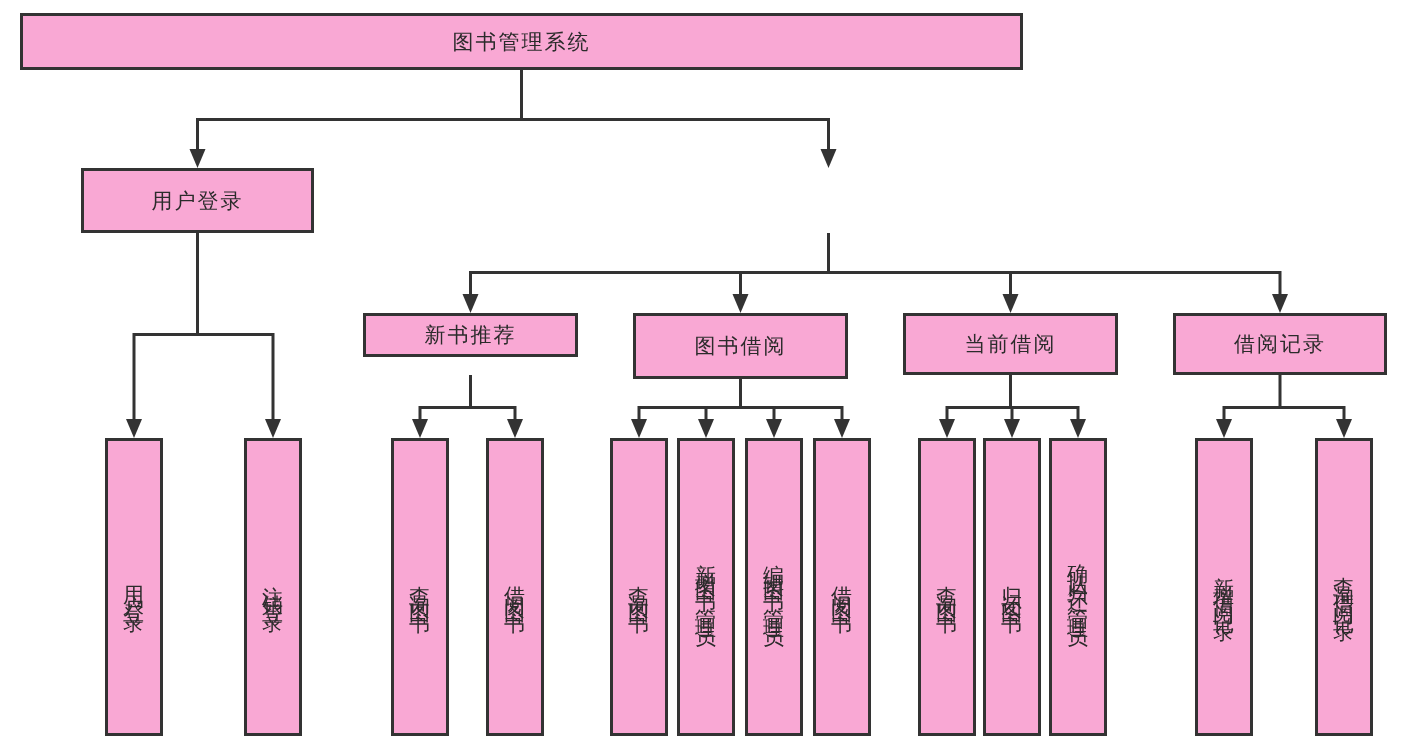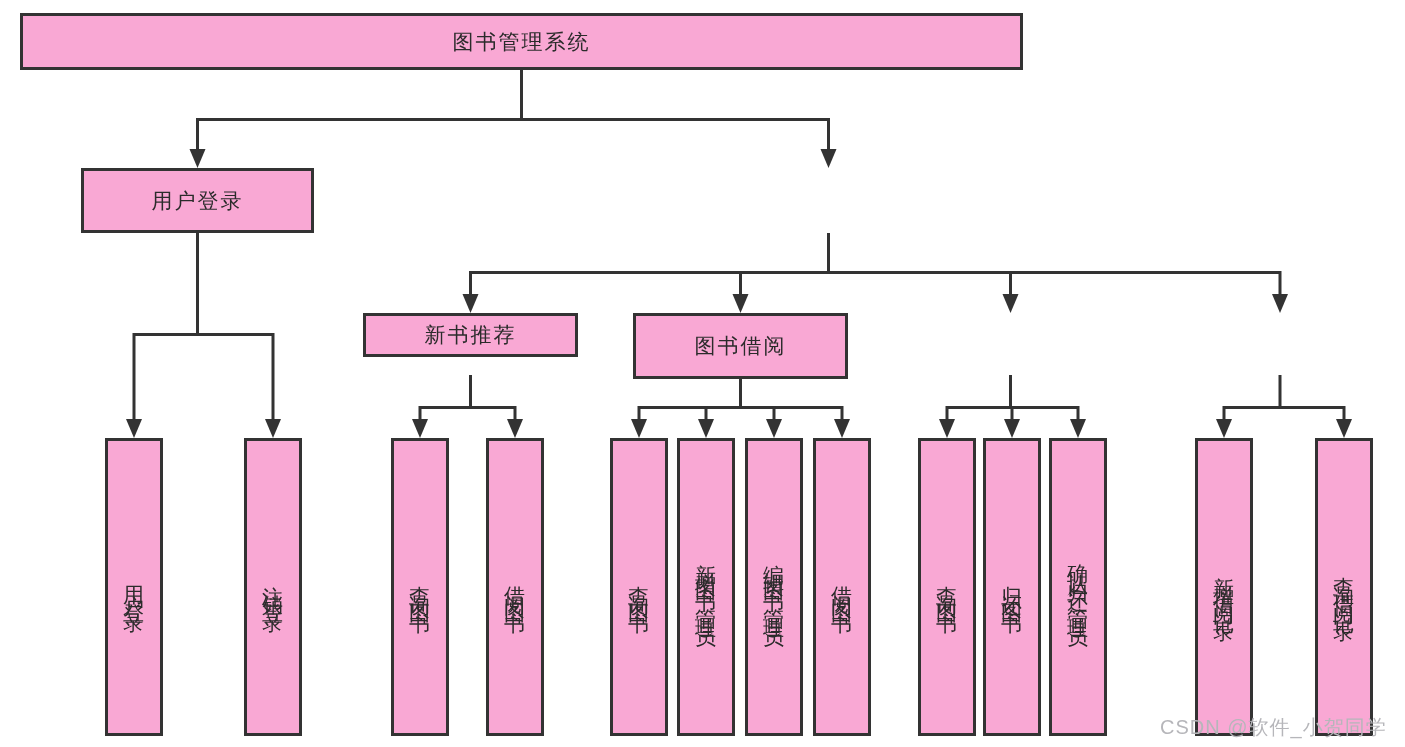--- a/index.html
+++ b/index.html
@@ -115,20 +115,26 @@
   <div class="box h" style="left:81px;top:168px;width:233px;height:65px">
     <span class="lbl">用户登录</span>
   </div>
 
   <div class="box h" style="left:363px;top:313px;width:215px;height:44px">
     <span class="lbl">新书推荐</span>
   </div>
   <div class="box h" style="left:633px;top:313px;width:215px;height:66px">
     <span class="lbl">图书借阅</span>
   </div>
+  <div class="box h" style="left:903px;top:313px;width:215px;height:62px">
+    <span class="lbl">当前借阅</span>
+  </div>
+  <div class="box h" style="left:1173px;top:313px;width:214px;height:62px">
+    <span class="lbl">借阅记录</span>
+  </div>
 
   <div class="box v" style="left:105px;top:438px;width:58px;height:298px">
     <span class="lbl">用户登录</span>
   </div>
   <div class="box v" style="left:244px;top:438px;width:58px;height:298px">
     <span class="lbl">注销登录</span>
   </div>
 
   <div class="box v" style="left:391px;top:438px;width:58px;height:298px">
     <span class="lbl">查询图书</span>
@@ -160,15 +166,14 @@
     <span class="lbl">确认归还（管理员）</span>
   </div>
 
   <div class="box v" style="left:1195px;top:438px;width:58px;height:298px">
     <span class="lbl">新增借阅记录</span>
   </div>
   <div class="box v" style="left:1315px;top:438px;width:58px;height:298px">
     <span class="lbl">查询借阅记录</span>
   </div>
 
-  <div class="watermark">CSDN @软件_小贺同学</div>
 
 </div>
 
 </body></html>

